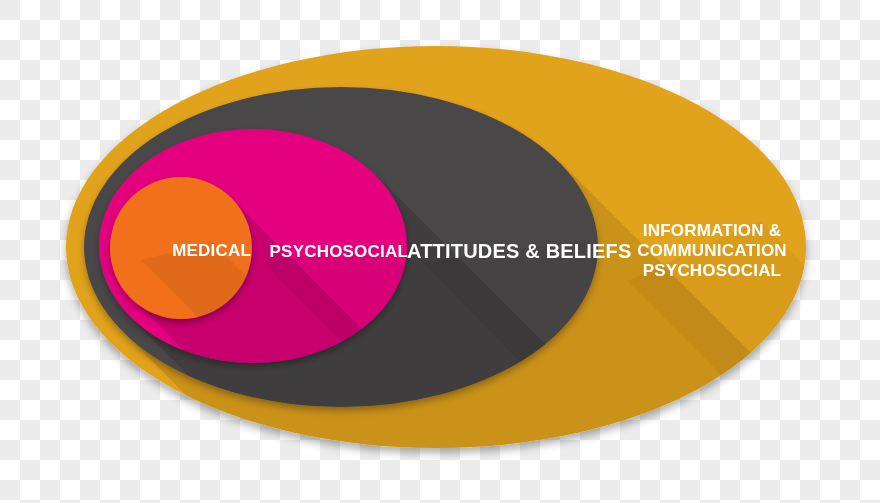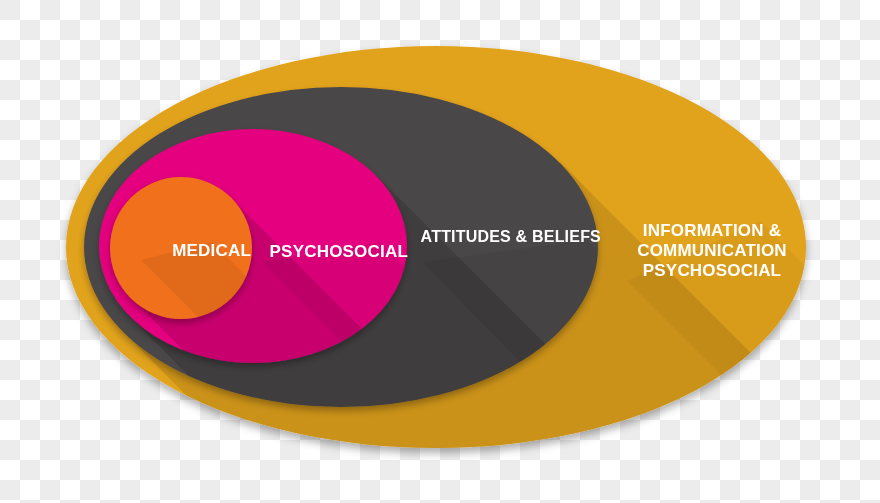--- a/index.html
+++ b/index.html
@@ -23,21 +23,21 @@
     font-size:17px;
     line-height:20px;
     letter-spacing:0.2px;
     white-space:nowrap;
     text-align:right;
     -webkit-font-smoothing:antialiased;
   }
   .label.left{text-align:center;}
   #medical-label{left:111px;top:241px;width:140px;}
   #psychosocial-label{left:252px;top:242px;width:156px;font-size:17px;}
-  #attitudes-label{left:407px;top:227px;width:194px;font-size:16px;}
+  #attitudes-label{left:407px;top:241px;width:194px;font-size:20px;}
   #information-label{left:627px;top:221px;width:170px;}
 </style>
 </head>
 <body>
 
 <div class="stage">
 
   <svg width="880" height="503" viewBox="0 0 880 503">
     <defs>
       <clipPath id="clip-gold">

